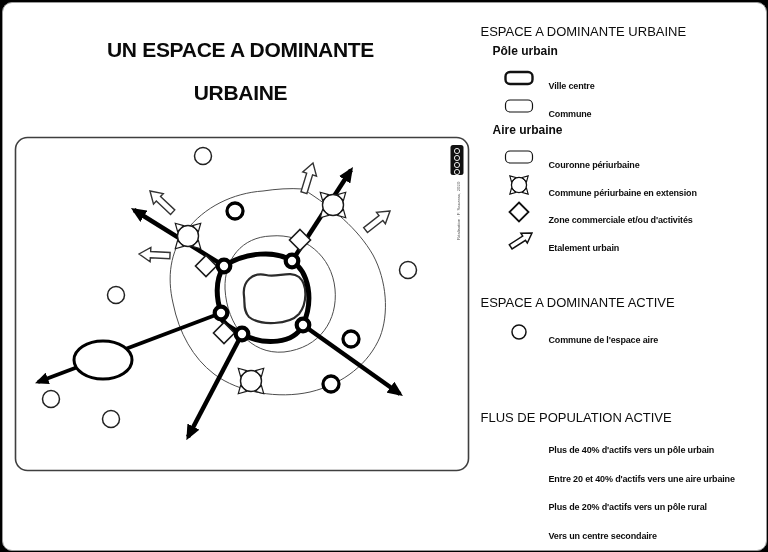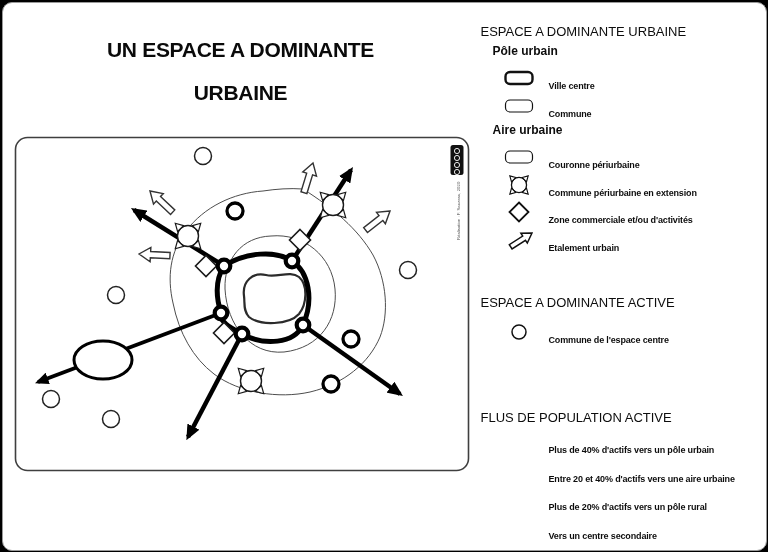--- a/index.html
+++ b/index.html
@@ -186,21 +186,21 @@
       </div>
       <div class="lsec s2" style="top: 291px;">
         <div class="lhead">ESPACE A DOMINANTE ACTIVE</div>
         <div class="lrows">
           <div class="lrow">
             <span class="lsym">
               <svg width="36" height="26" viewBox="-18 -13 36 26">
                 <circle r="7" fill="#fff" stroke="#111" stroke-width="1.5"></circle>
               </svg>
             </span>
-            <span class="llabel">Commune de l'espace centre</span>
+            <span class="llabel">Commune de l'espace aire</span>
           </div>
         </div>
       </div>
       <div class="lsec s3" style="top: 406px;">
         <div class="lhead">FLUS DE POPULATION ACTIVE</div>
         <div class="lrows">
           <div class="lrow">
             <span class="lsym"></span>
             <span class="llabel">Plus de 40% d'actifs vers un pôle urbain</span>
           </div>

